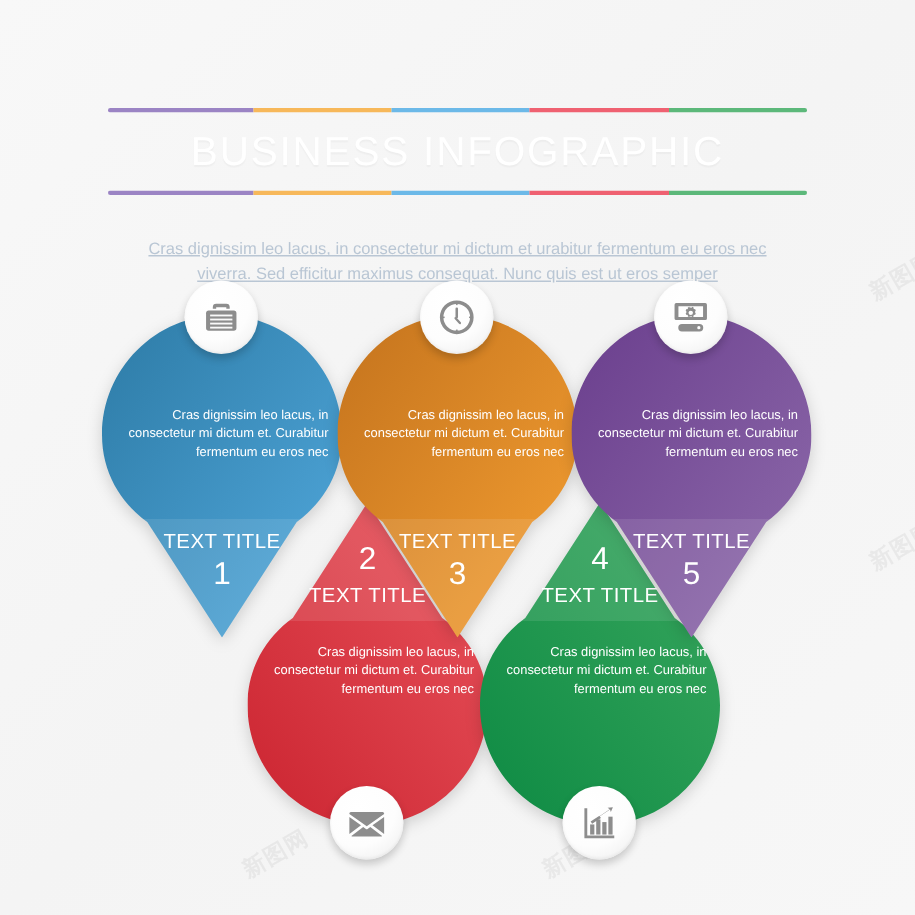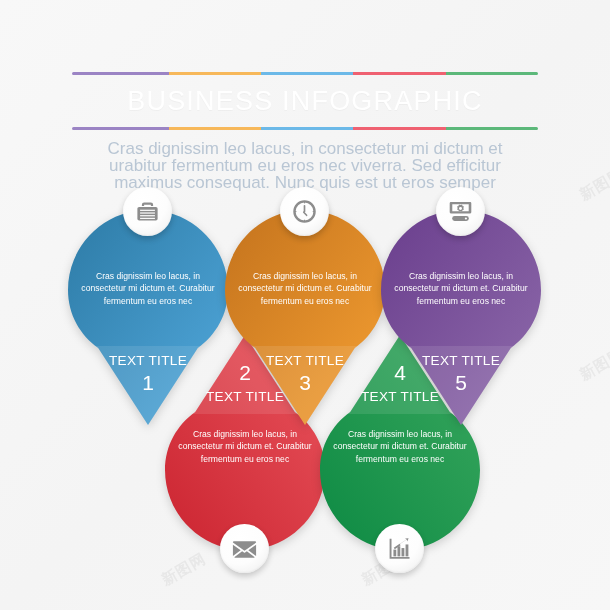--- a/index.html
+++ b/index.html
@@ -64,25 +64,26 @@
     font-size: 27px;
     letter-spacing: 1.2px;
     font-weight: normal;
     margin: 11px 0 10px 0;
     text-shadow: 0 1px 1px rgba(0,0,0,0.035);
     font-family: "Liberation Sans", sans-serif;
   }
   .subtitle {
     text-align: center;
     color: #b9c6d4;
-    font-size: 17px;
+    font-size: 11px;
     line-height: 17px;
-    margin-top: 10px;
+    margin-top: 28px;
     padding: 0 8px;
     font-family: "Liberation Sans", sans-serif;
+    text-decoration: underline;
   }
 
   
   .petal-wrap {
     position: absolute;
     width: 160px;
   }
   .petal {
     position: relative;
     width: 160px;
@@ -99,21 +100,21 @@
     box-sizing: border-box;
   }
 
   .body-text {
     position: absolute;
     left: 9px;
     width: 142px;
     color: #ffffff;
     font-size: 8.6px;
     line-height: 12.4px;
-    text-align: center;
+    text-align: right;
     font-family: "Liberation Sans", sans-serif;
   }
   .title-text {
     position: absolute;
     left: 0;
     width: 160px;
     text-align: center;
     color: #ffffff;
     font-size: 13.6px;
     letter-spacing: 0.3px;

